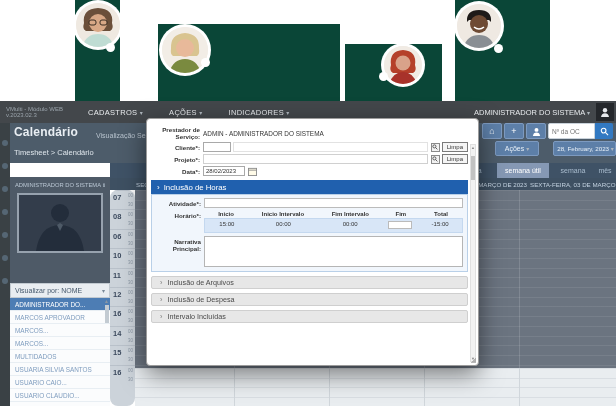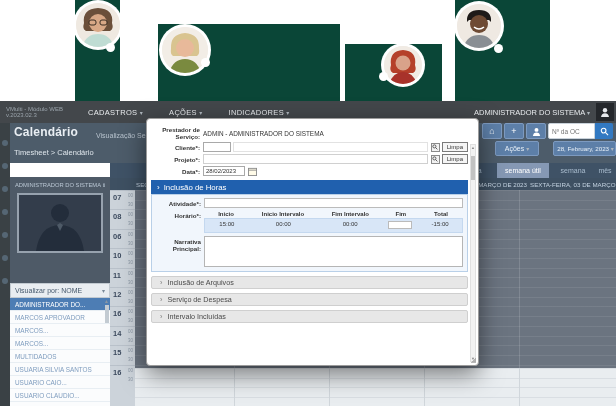--- a/index.html
+++ b/index.html
@@ -49,21 +49,21 @@
   .ava-box { margin:4px auto 0 auto; width:86px; height:60px; background:#333d4b; border:2px solid #97a2ae; display:flex; align-items:flex-end; justify-content:center; overflow:hidden; }
   .filter-row { position:absolute; left:10px; top:283px; width:100px; height:15px; background:#e9edf1; border:1px solid #c2cad1; color:#45586c; font-size:7px; display:flex; align-items:center; justify-content:space-between; padding:0 4px; }
   .userlist { position:absolute; left:10px; top:298px; width:100px; height:108px; background:#fbfcfd; overflow:hidden; }
   .urow { height:13px; display:flex; align-items:center; padding-left:5px; font-size:6.4px; color:#7e9cbe; border-bottom:1px solid #e8eef3; white-space:nowrap; overflow:hidden; }
   .urow.sel { background:#4d7db4; color:#fff; }
   .list-scroll { position:absolute; left:104px; top:299px; width:5px; height:104px; }
   .list-scroll .arr { font-size:5px; color:#8b97a2; text-align:center; line-height:5px; }
   .list-scroll .thumb { width:4px; height:18px; background:#c3cbd2; margin:1px auto; }
 
   
-  .hourscol { position:absolute; left:110px; top:190px; width:25px; height:216px; background:#ccd3da; overflow:hidden; }
+  .hourscol { position:absolute; left:110px; top:190px; width:25px; height:216px; background:#ccd3da; overflow:hidden;border-radius:8px; }
   .hrow { height:19.4px; position:relative; border-top:1px solid #b9c1ca; }
   .hnum { position:absolute; left:3px; top:2px; font-size:7.5px; font-weight:bold; color:#3c4a5e; }
   .hm { position:absolute; right:2px; font-size:4.5px; color:#8b97a4; }
   .hm.t { top:2px; } .hm.b { top:11px; }
   .gridA { position:absolute; left:135px; top:190px; width:481px; height:178px; background:#6b7480;
            background-image:repeating-linear-gradient(to bottom, rgba(255,255,255,.08) 0 1px, transparent 1px 9.7px); }
   .gridB { position:absolute; left:135px; top:368px; width:481px; height:38px; background:#e9edf0;
            background-image:repeating-linear-gradient(to bottom, #d9dee3 0 1px, transparent 1px 9.7px); }
   .vlineA { position:absolute; top:0; width:1px; height:100%; background:rgba(255,255,255,.14); }
   .vlineB { position:absolute; top:0; width:1px; height:100%; background:#d0d6db; }
@@ -406,21 +406,21 @@
           <textarea class="narr" style=""></textarea>
         </div>
       </div>
 
       <div class="graybar">
         <span class="chev">›</span>
         <span>Inclusão de Arquivos</span>
       </div>
       <div class="graybar">
         <span class="chev">›</span>
-        <span>Serviço de Despesa</span>
+        <span>Inclusão de Despesa</span>
       </div>
       <div class="graybar">
         <span class="chev">›</span>
         <span>Intervalo Incluídas</span>
       </div>
     </div>
 
     <div class="m-scroll">
       <div class="a">▲</div>
       <div class="thumb"></div>

